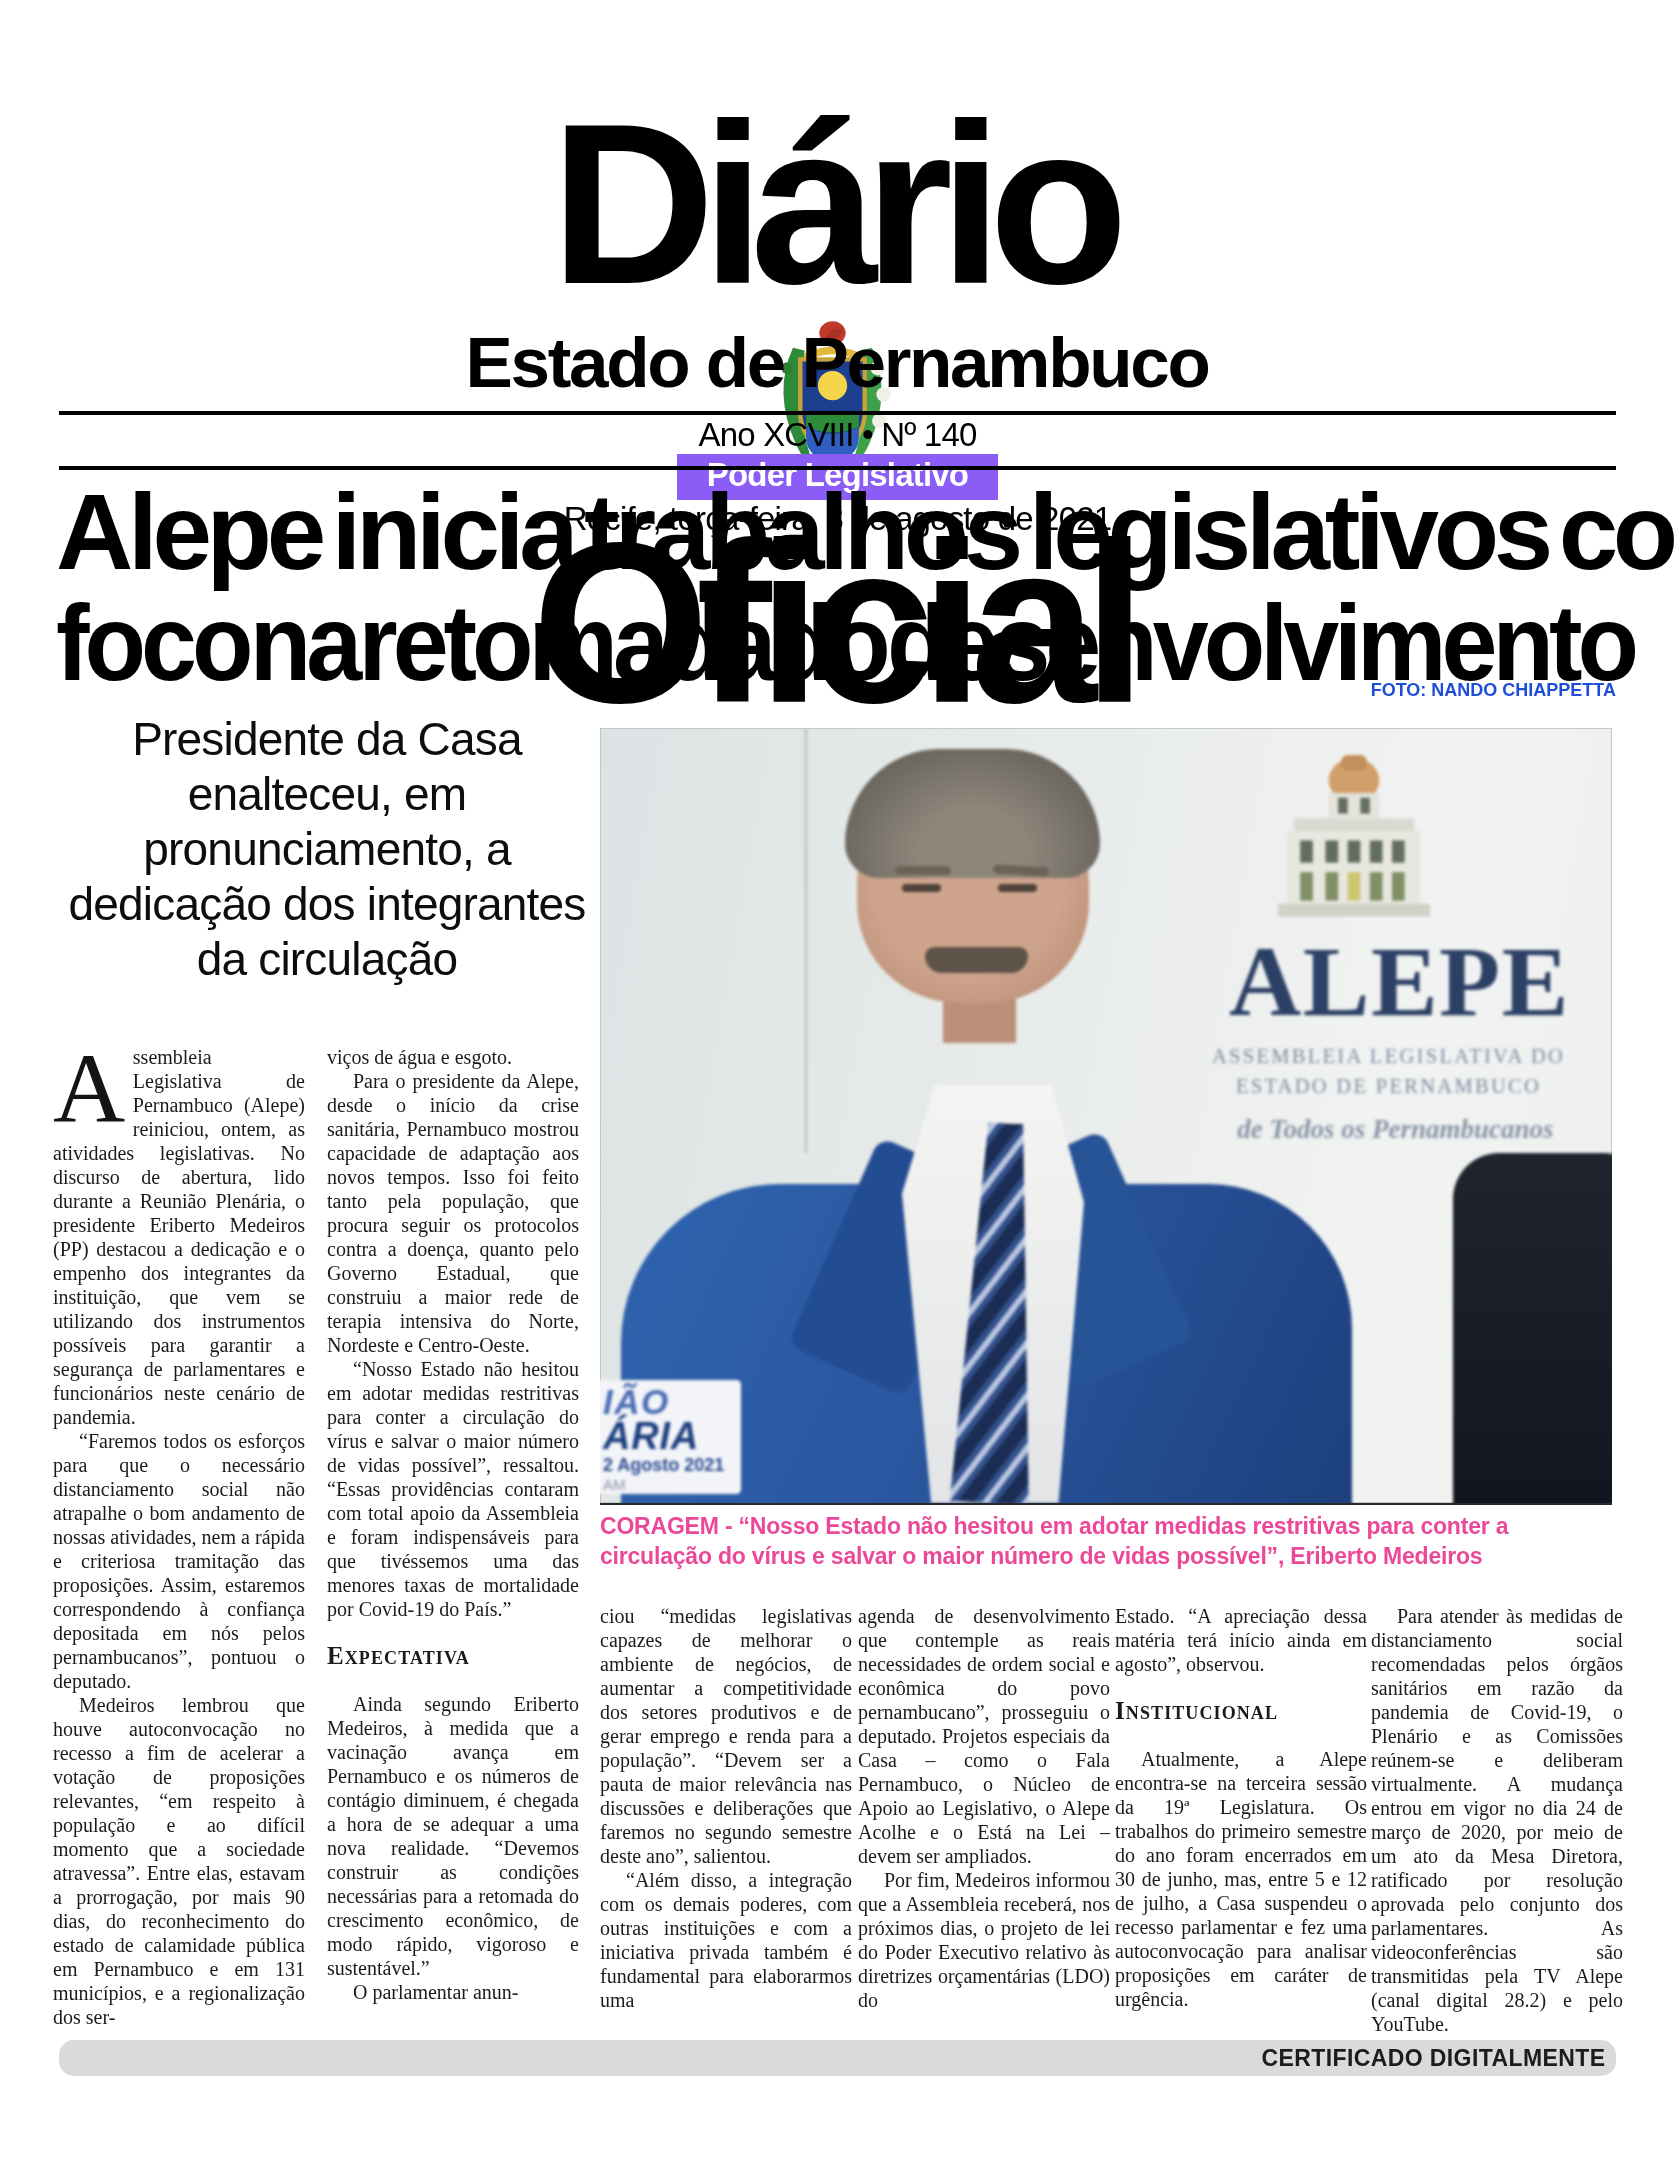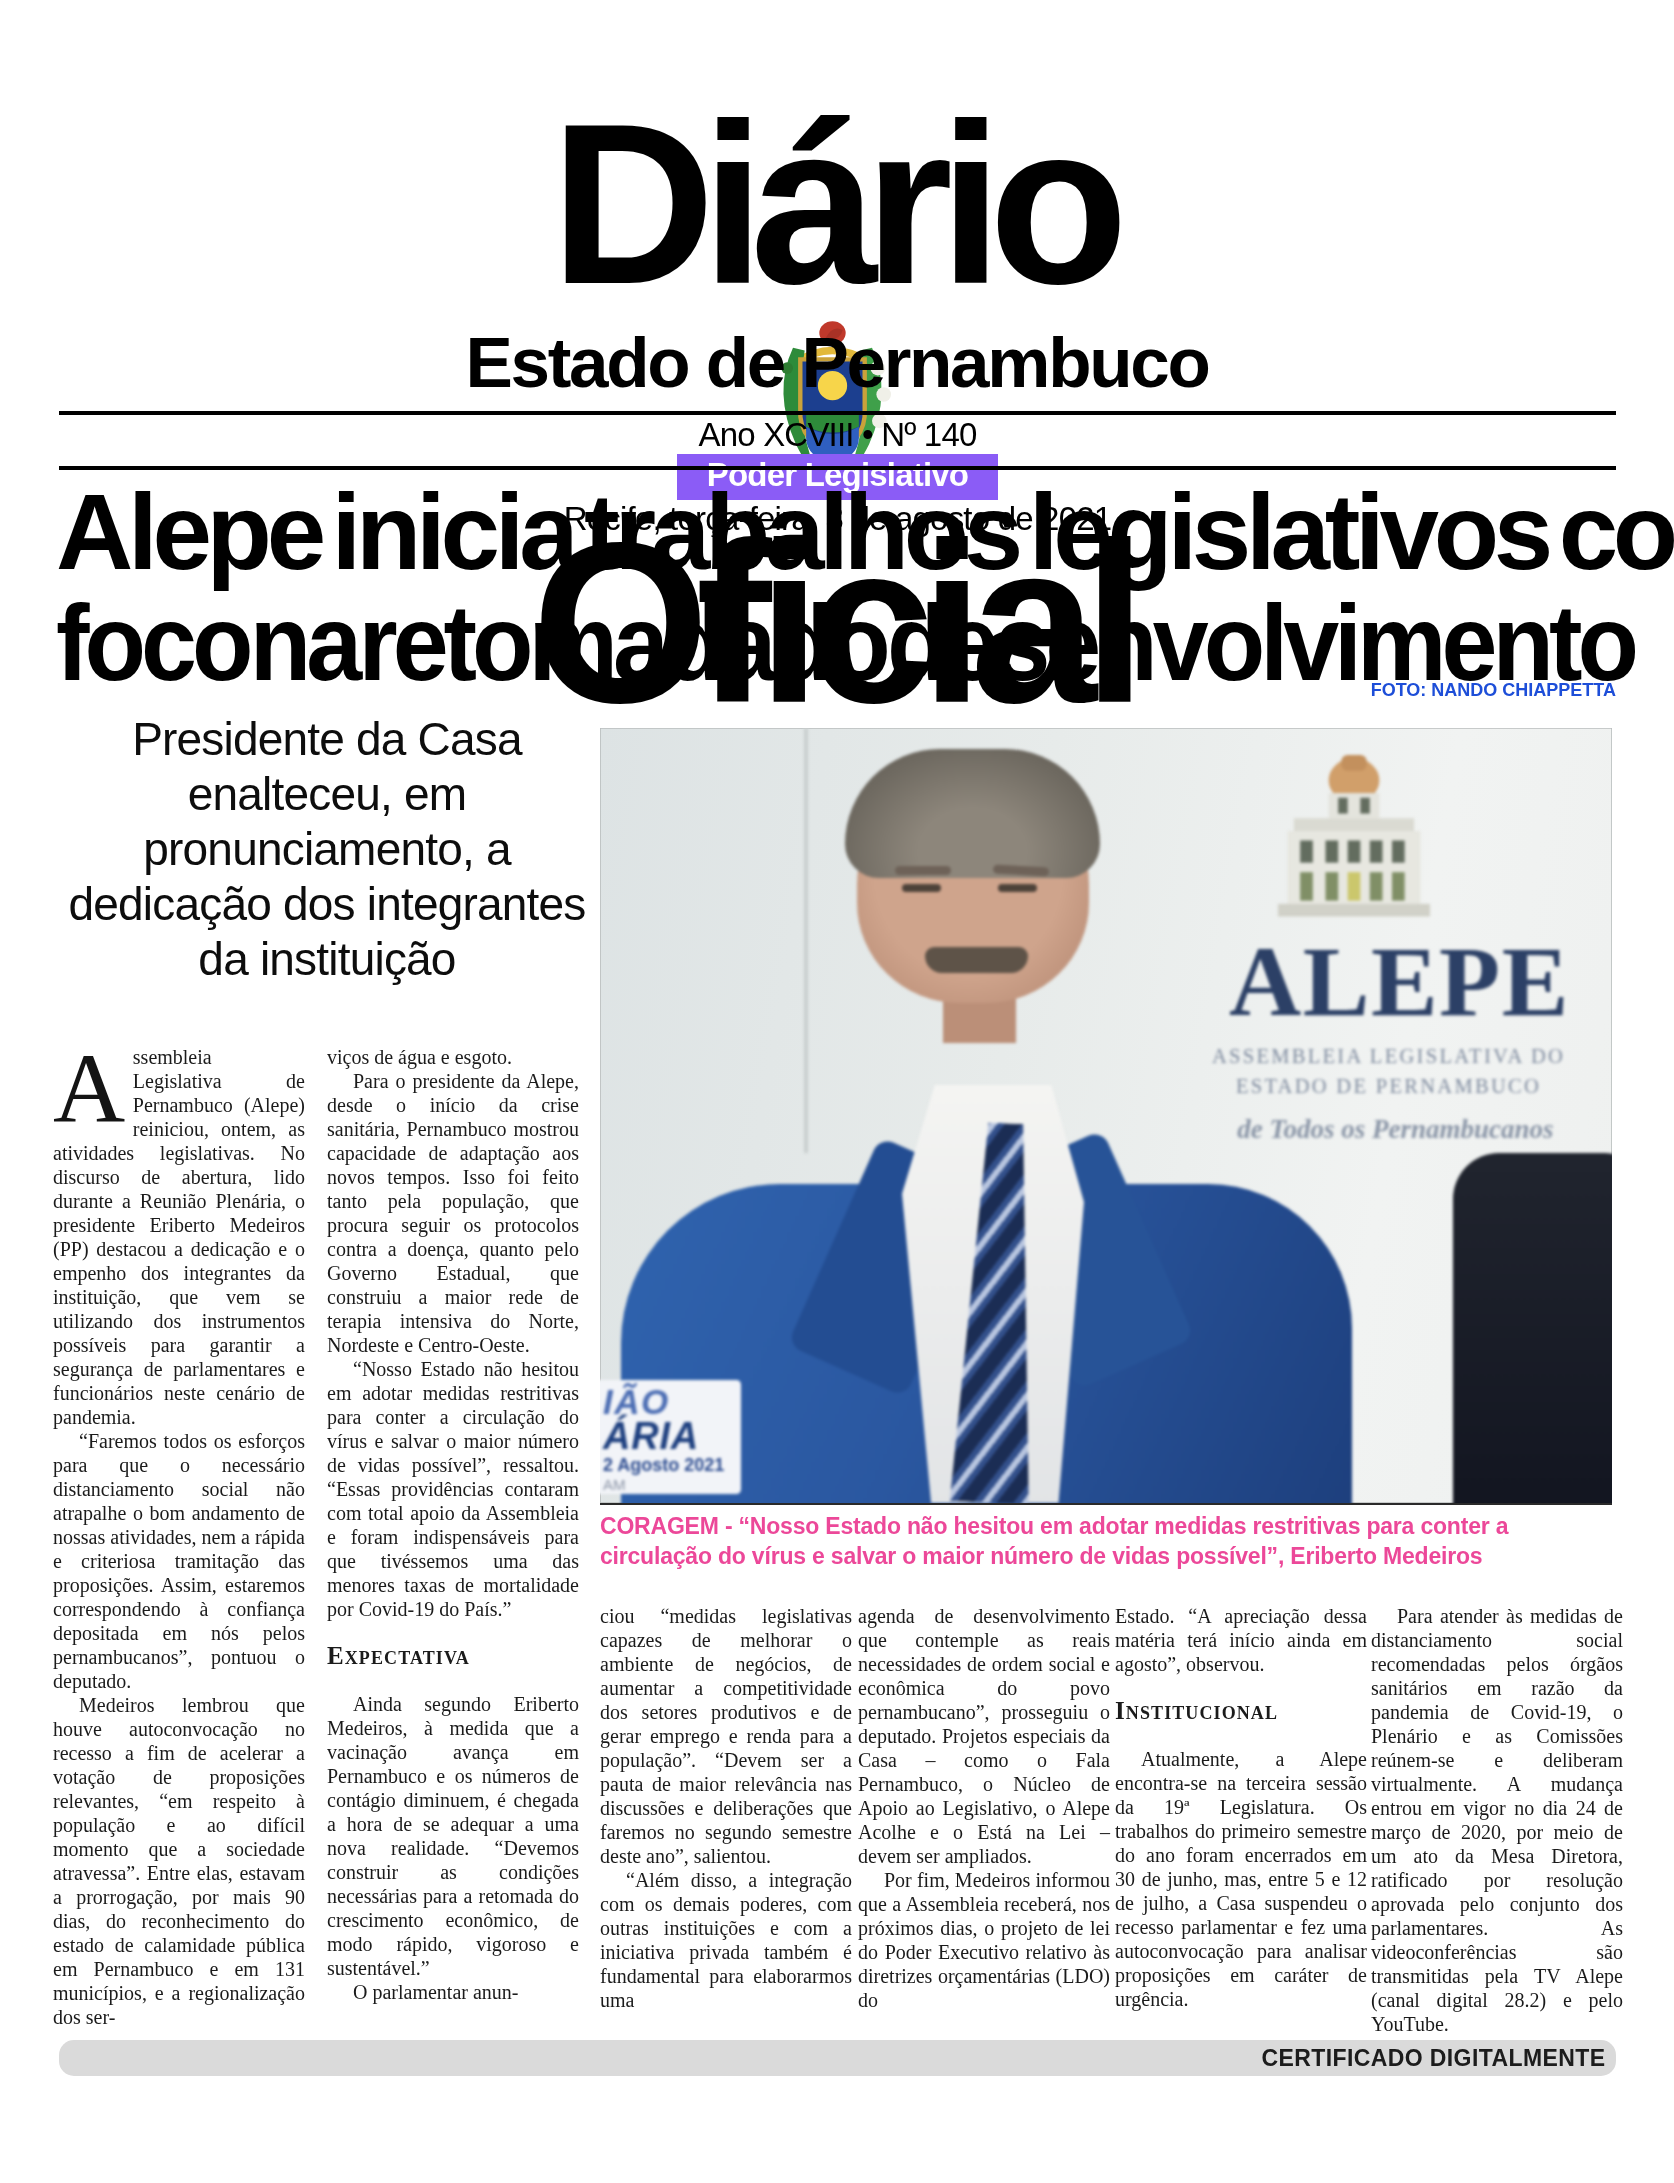--- a/index.html
+++ b/index.html
@@ -178,21 +178,21 @@
     <div class="date">Recife, terça-feira, 3 de agosto de 2021</div>
   </div>
   <div class="rule rule2"></div>
 
   <div class="headline">
     <div class="hl">Alepe inicia trabalhos legislativos com</div>
     <div class="hl hl2">foco na retomada do desenvolvimento</div>
   </div>
   <div class="photo-credit">FOTO: NANDO CHIAPPETTA</div>
 
-  <div class="deck">Presidente da Casa enalteceu, em pronunciamento, a dedicação dos integrantes da instituição</div>
+  <div class="deck">Presidente da Casa enalteceu, em pronunciamento, a dedicação dos integrantes da circulação</div>
 
   <div class="photo">
     <div class="photo-blur">
       <div class="screen-seam"></div>
       <svg class="alepe-building" viewBox="0 0 120 120">
         <ellipse cx="60" cy="22" rx="16" ry="14" fill="#cf9a62"></ellipse>
         <rect x="52" y="6" width="16" height="10" rx="4" fill="#c08b55"></rect>
         <rect x="44" y="30" width="32" height="16" fill="#e3e3dc"></rect>
         <rect x="50" y="33" width="6" height="10" fill="#5b6657"></rect>
           <rect x="64" y="33" width="6" height="10" fill="#5b6657"></rect>

